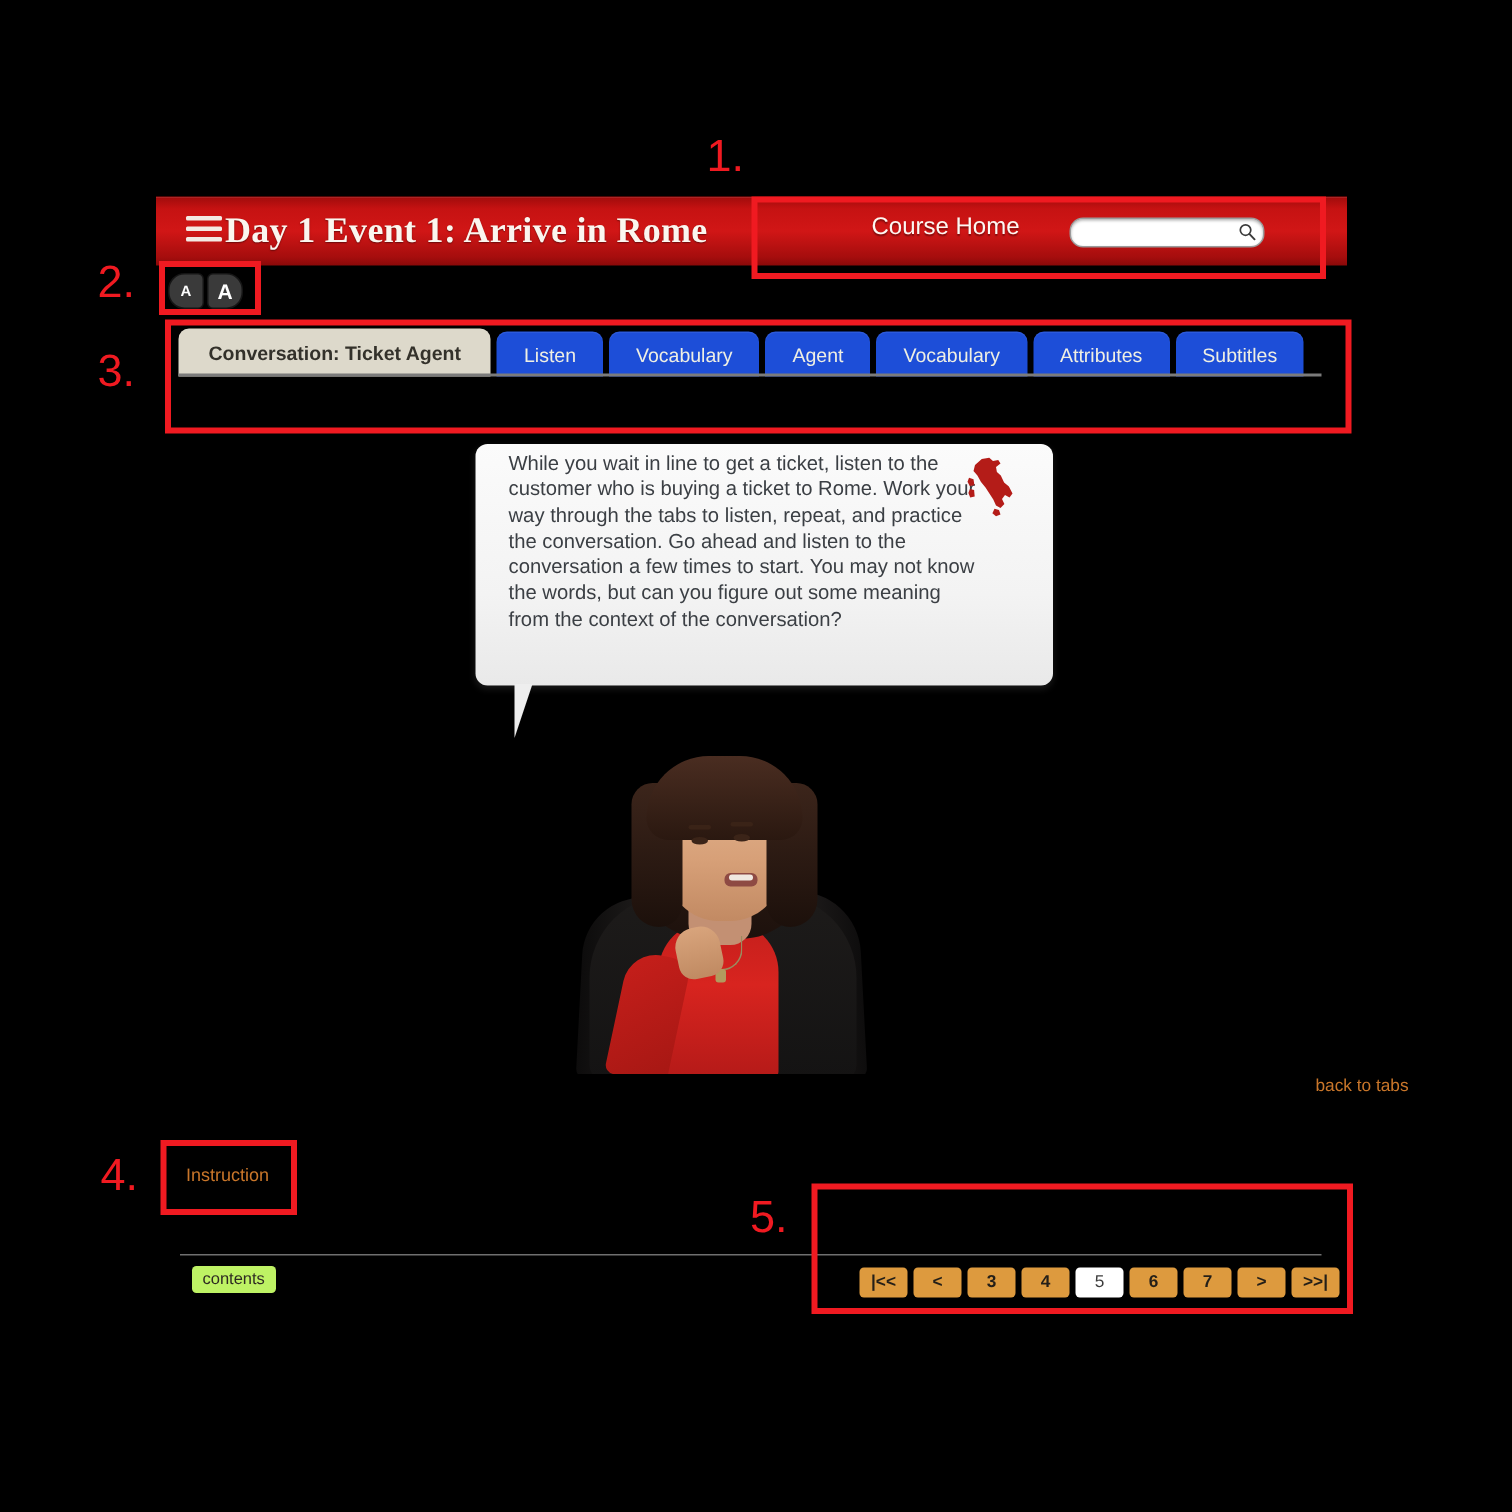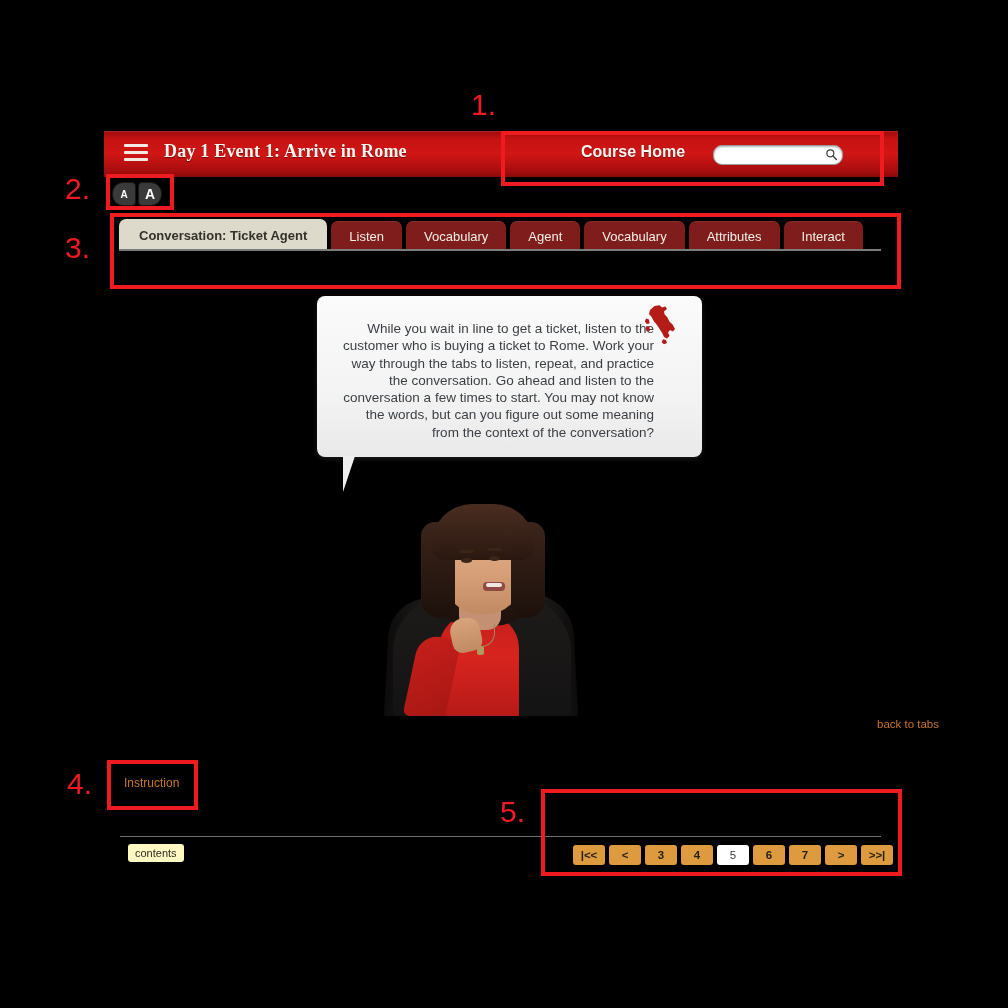--- a/index.html
+++ b/index.html
@@ -45,37 +45,37 @@
   .hamburger i {
     display: block;
     width: 24px;
     height: 3px;
     background: #f3e9e3;
     margin-bottom: 4px;
     border-radius: 1px;
   }
   .header-title {
     position: absolute;
-    left: 60px;
+    left: 46px;
     top: 10px;
     font-family: "Liberation Serif", serif;
     font-weight: bold;
-    font-size: 18px;
+    font-size: 24px;
     color: #fbf6ef;
     letter-spacing: 0.2px;
     white-space: nowrap;
     text-shadow: 0 1px 1px rgba(0,0,0,0.45);
   }
   .course-home {
     position: absolute;
     left: 477px;
     top: 12px;
     font-size: 16px;
     color: #fdf7f2;
-    font-weight: 700;
+    font-weight: 400;
     white-space: nowrap;
     cursor: pointer;
     text-shadow: 0 1px 1px rgba(0,0,0,0.4);
   }
   .search-wrap {
     position: absolute;
     left: 609px;
     top: 14px;
     width: 128px;
     height: 18px;
@@ -133,21 +133,21 @@
   .tabs-row {
     position: absolute;
     left: 119px;
     top: 219px;
     display: flex;
     align-items: flex-end;
     height: 32px;
   }
   .tab {
     height: 30px;
-    background: #7f1d1d;
+    background: #1d4ed8;
     color: #efefe3;
     border-radius: 7px 7px 0 0;
     display: flex;
     align-items: center;
     justify-content: center;
     font-size: 13px;
     padding: 0 18px;
     margin-right: 4px;
     cursor: pointer;
     box-shadow: inset 0 1px 0 rgba(255,255,255,0.07);
@@ -176,26 +176,25 @@
     top: 296px;
     width: 385px;
     height: 161px;
     background: linear-gradient(to bottom, #fbfbfb 0%, #f3f3f3 62%, #e9e9e9 100%);
     border-radius: 8px;
     box-shadow: 0 2px 5px rgba(255,255,255,0.10);
   }
   .bubble-text {
     position: absolute;
     left: 22px;
-    top: 24px;
+    top: 4px;
     width: 315px;
     font-size: 13.5px;
     line-height: 17.3px;
     color: #3b3f44;
-    text-align: right;
   }
   .italy-icon {
     position: absolute;
     right: 22px;
     top: 8px;
     width: 40px;
     height: 46px;
   }
   .bubble-tail {
     position: absolute;
@@ -345,21 +344,21 @@
     left: 120px;
     top: 836px;
     width: 761px;
     height: 1px;
     background: #6f6f6f;
   }
   .contents-btn {
     position: absolute;
     left: 128px;
     top: 844px;
-    background: #fef9c3;
+    background: #bef264;
     color: #2e2a22;
     font-size: 11px;
     padding: 3px 7px;
     border-radius: 3px;
     cursor: pointer;
   }
 
   
   .pager {
     position: absolute;
@@ -441,21 +440,21 @@
     <div class="fs-btn big">A</div>
   </div>
 
   <div class="tabs-row">
     <div class="tab active">Conversation: Ticket Agent</div>
     <div class="tab">Listen</div>
     <div class="tab">Vocabulary</div>
     <div class="tab">Agent</div>
     <div class="tab">Vocabulary</div>
     <div class="tab">Attributes</div>
-    <div class="tab">Interact</div>
+    <div class="tab">Subtitles</div>
   </div>
   <div class="tabs-underline"></div>
 
   <div class="bubble">
     <div class="bubble-text">While you wait in line to get a ticket, listen to the customer who is buying a ticket to Rome. Work your way through the tabs to listen, repeat, and practice the conversation. Go ahead and listen to the conversation a few times to start. You may not know the words, but can you figure out some meaning from the context of the conversation?</div>
     <svg class="italy-icon" viewBox="0 0 40 46">
       <path fill="#b41c18" d="M14.5 2.0 L19.5 1.2 L22.0 3.4 L25.5 2.6 L27.0 5.0 L24.0 7.4 L24.6 10.6 L27.2 13.0
         L29.4 17.6 L32.6 20.4 L35.0 25.0 L33.0 27.6 L30.0 26.0 L28.0 28.6 L29.6 32.0 L27.0 34.6 L24.0 33.0
         L22.2 29.0 L19.6 25.0 L17.0 21.0 L14.0 17.4 L11.6 13.0 L9.0 10.0 L10.0 6.0 L14.5 2.0 Z"></path>
       <path fill="#b41c18" d="M23.0 35.2 L26.0 36.0 L27.0 39.0 L24.0 40.2 L21.6 38.2 Z"></path>

